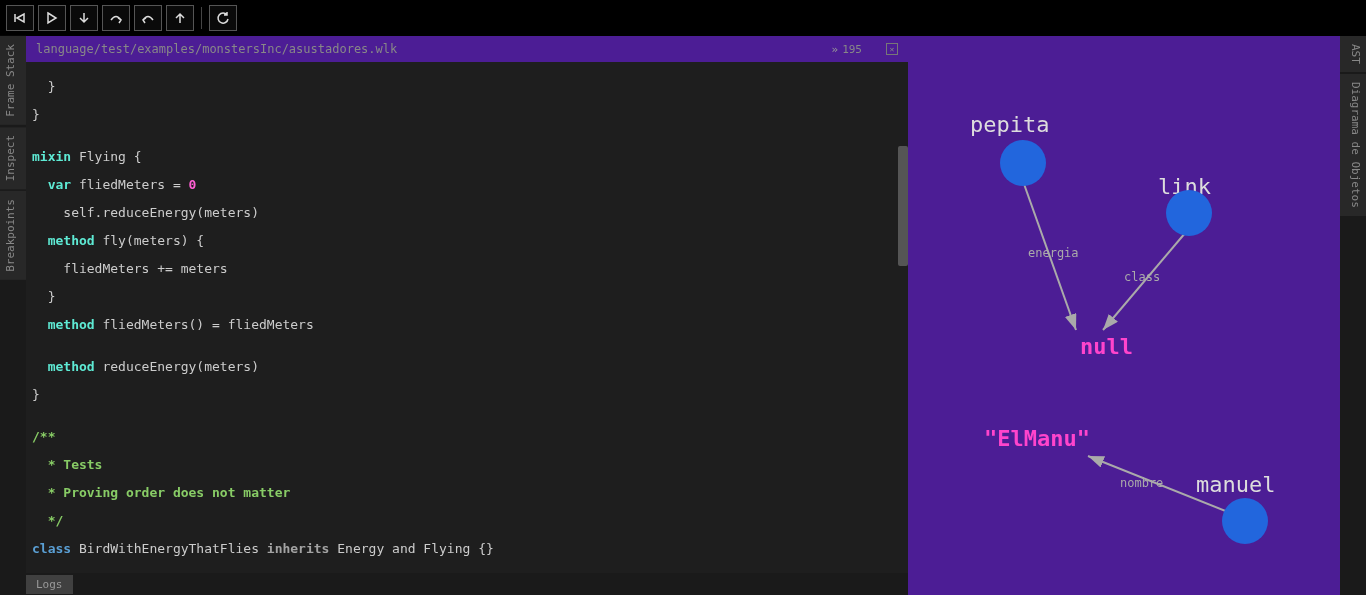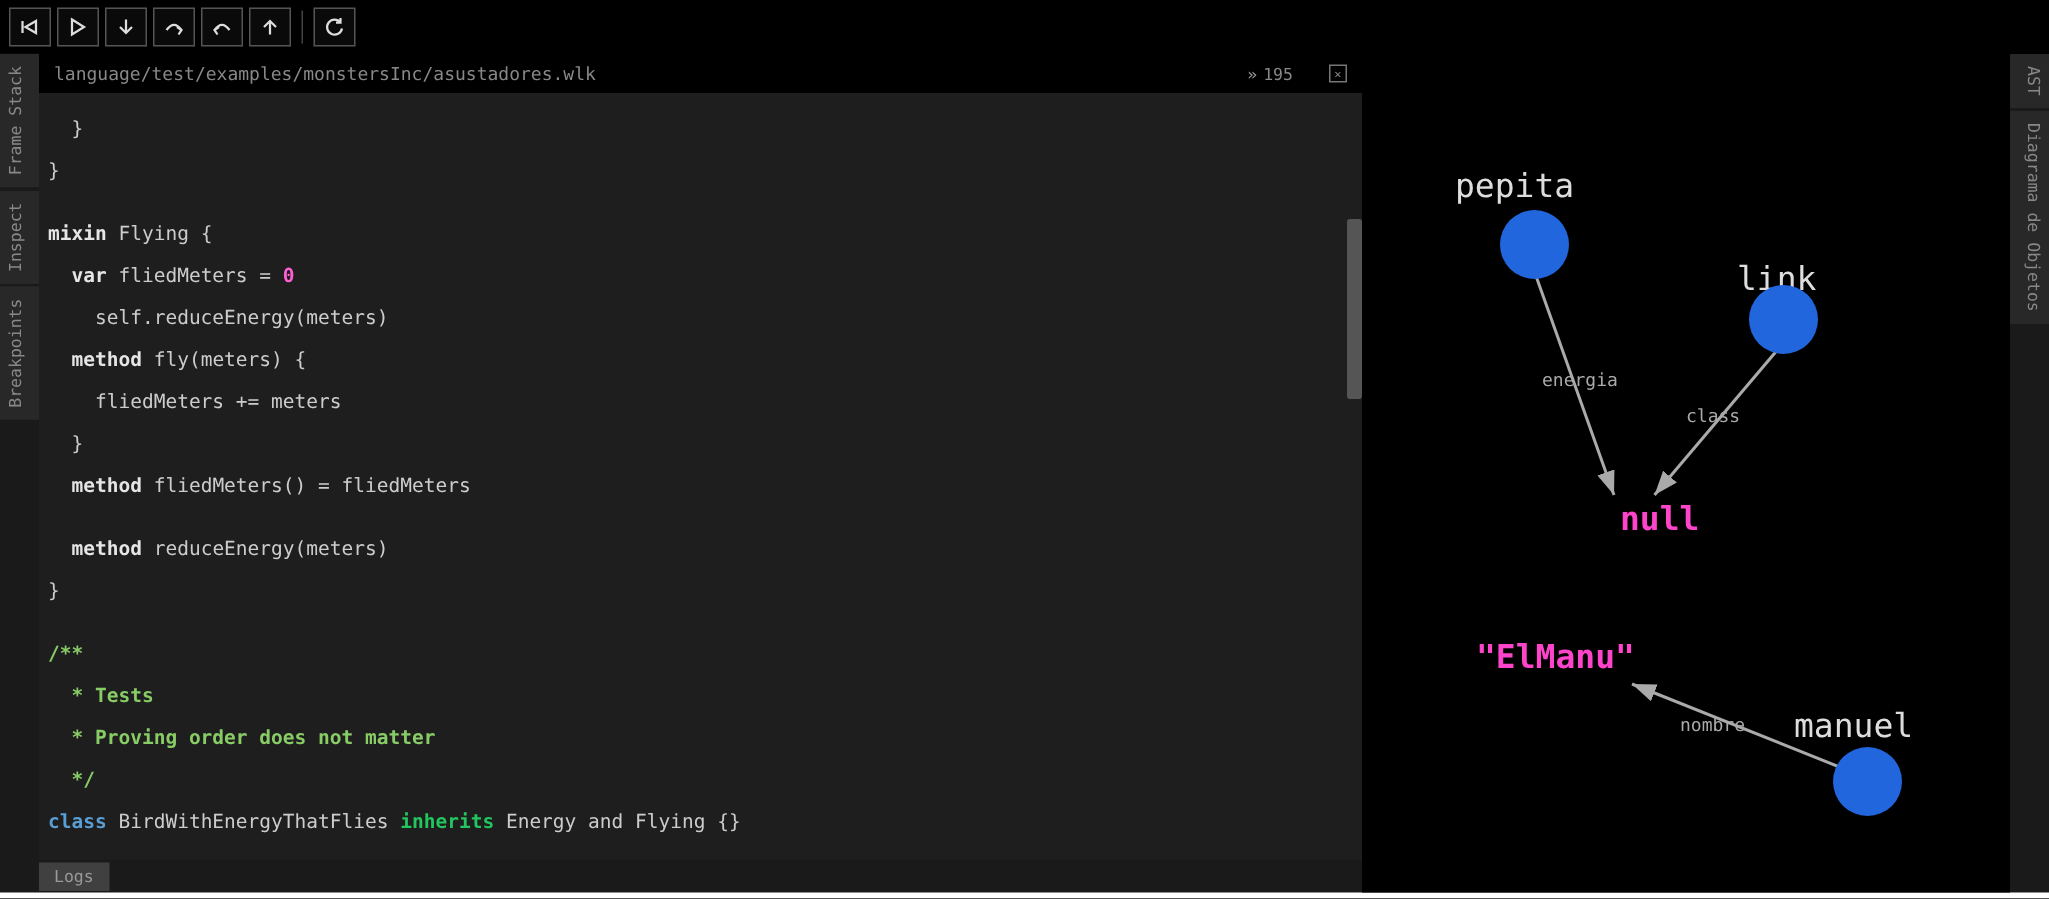--- a/index.html
+++ b/index.html
@@ -60,21 +60,21 @@
   cursor: pointer;
 }
 .editor-area {
   flex: 1;
   display: flex;
   flex-direction: column;
   min-width: 0;
 }
 .tabs-row {
   height: 26px;
-  background: #000000;
+  background: #4c1d95;
   display: flex;
   align-items: center;
   font-size: 12px;
 }
 .tab {
   padding: 5px 10px;
   color: #888;
   cursor: pointer;
 }
 .tab.active {
@@ -107,23 +107,23 @@
   color: #ccc;
   font-size: 13px;
   line-height: 14px;
   padding: 4px 6px;
   overflow: hidden;
   font-family: 'Consolas', 'Monaco', monospace;
   white-space: pre;
   position: relative;
 }
 .code-line { white-space: pre; }
-.kw { color: #e5e5e5; font-weight: bold; }
+.kw { color: #5eead4; font-weight: bold; }
 .cls { color: #5a9fd4; font-weight: bold; }
-.inh { color: #22c55e; font-weight: bold; }
+.inh { color: #a3a3a3; font-weight: bold; }
 .num { color: #ff5fd4; font-weight: bold; }
 .cmt { color: #88cc66; font-weight: bold; }
 .scrollbar {
   position: absolute;
   right: 0;
   top: 84px;
   width: 10px;
   height: 120px;
   background: #555;
   border-radius: 2px;
@@ -135,21 +135,21 @@
   align-items: center;
 }
 .bottom-tab-item {
   padding: 3px 10px;
   background: #404040;
   color: #999;
   font-size: 11px;
 }
 .diagram-area {
   width: 432px;
-  background: #000000;
+  background: #4c1d95;
   position: relative;
   text-align: center;
 }
 .right-panels {
   width: 26px;
   background: #1a1a1a;
   display: flex;
   flex-direction: column;
 }
 .rpanel-tab {

